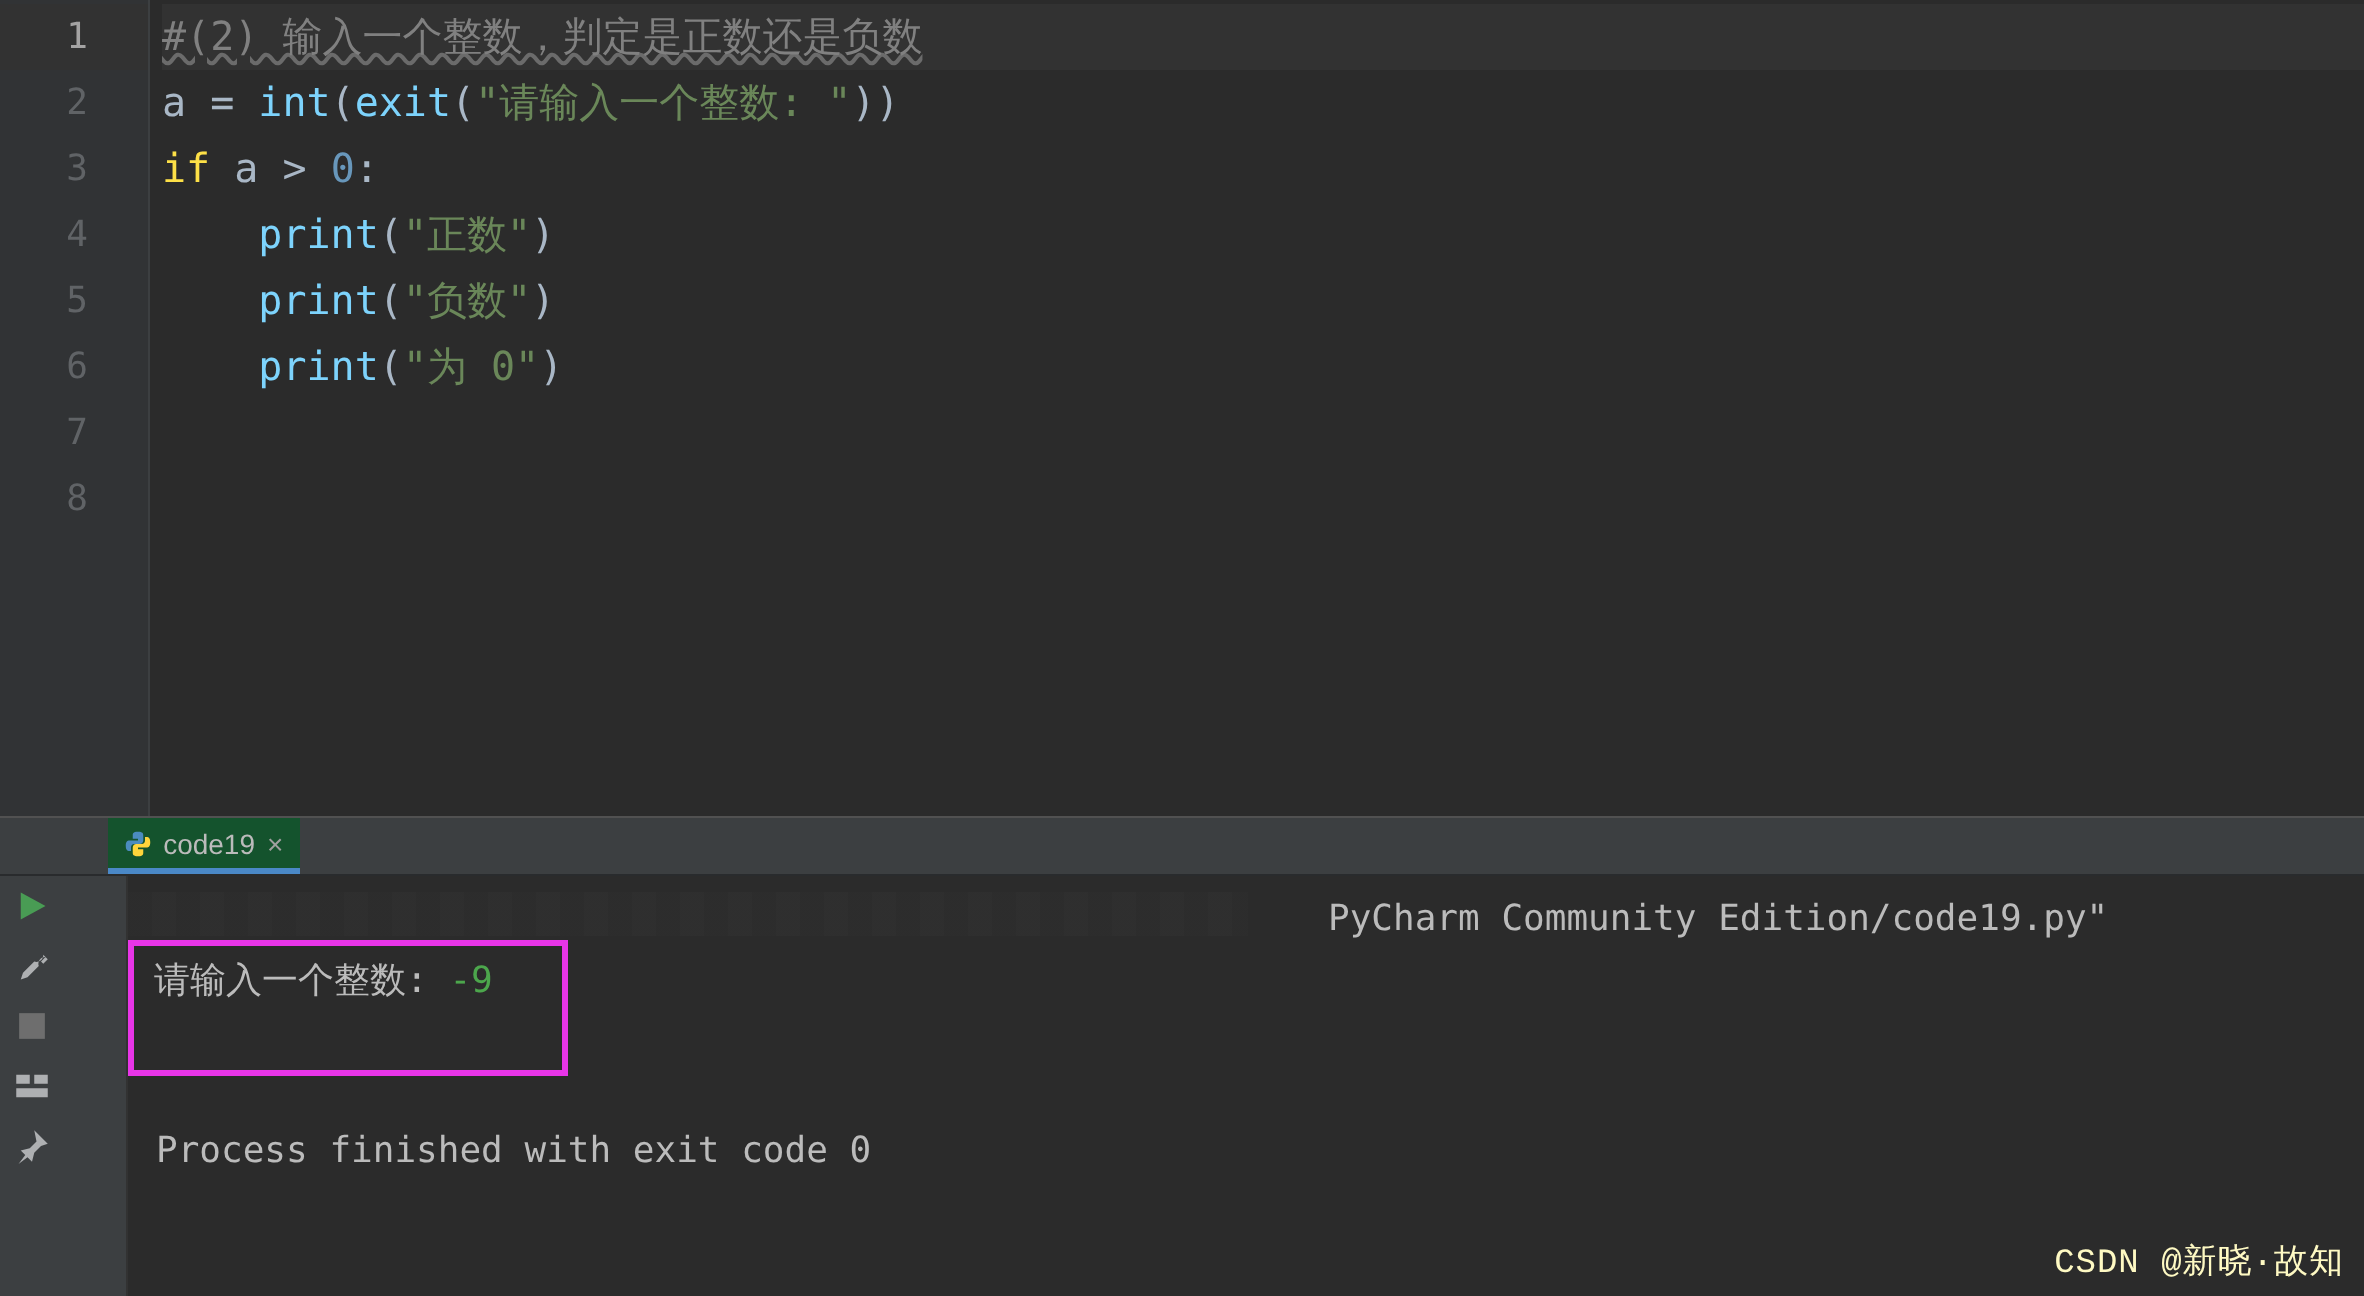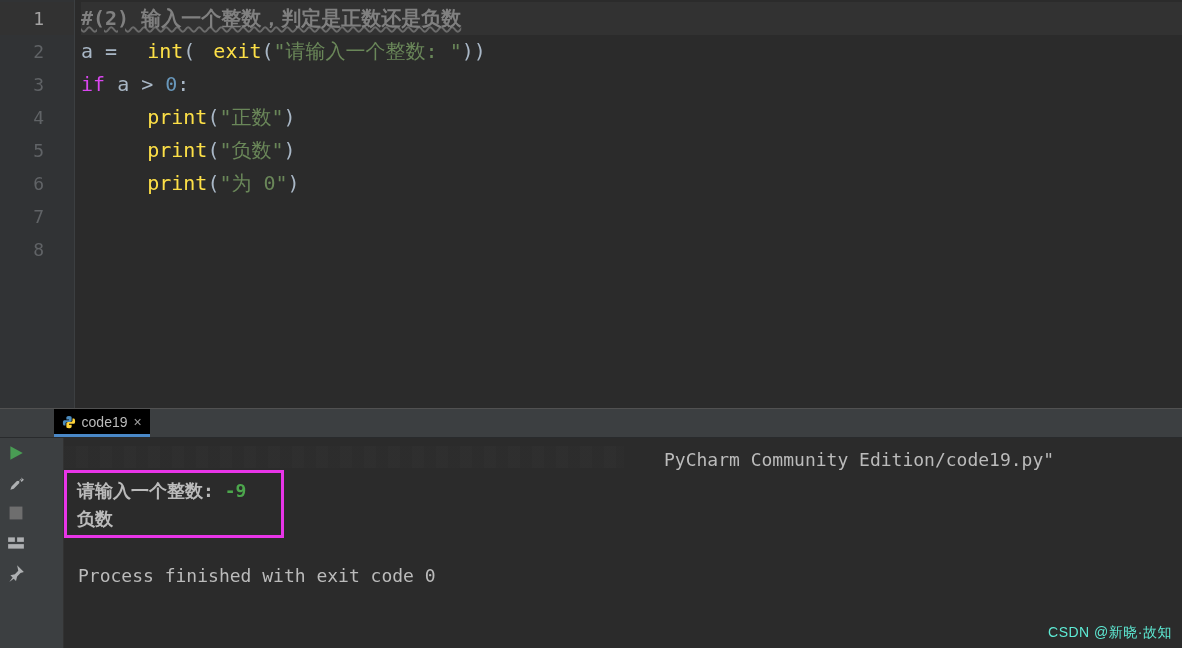--- a/index.html
+++ b/index.html
@@ -44,45 +44,44 @@
     font-size: 20px;
     position: relative;
   }
   .code-line {
     line-height: 33px;
     height: 33px;
     white-space: pre;
   }
   .code-line.active-line {
     background: #323232;
-    font-weight: bold;
   }
   .tk-cmt   { color: #808080; text-decoration-line: underline; text-decoration-style: wavy; text-decoration-color: #6b6b6b; }
-  .tk-kw    { color: #d946ef; }
-  .tk-fn    { color: #fde047; margin-left: 18px; }
+  .tk-kw    { color: #fde047; }
+  .tk-fn    { color: #7dd3fc; }
   .tk-str   { color: #6a8759; }
   .tk-num   { color: #6897bb; }
   .tk-op    { color: #a9b7c6; }
   .tk-par   { color: #a9b7c6; }
   .tk-id    { color: #a9b7c6; }
   
   .run-header {
     height: 30px;
     background: #3c3f41;
     border-top: 1px solid #515151;
     border-bottom: 1px solid #292b2d;
     display: flex;
     align-items: center;
     font-size: 14px;
     font-family: -apple-system, "Segoe UI", sans-serif;
     color: #bbbbbb;
   }
   .run-label { padding: 0 12px; margin-top: 40px; }
   .run-tab {
-    background: #000000;
+    background: #14532d;
     height: 100%;
     display: flex;
     align-items: center;
     padding: 0 8px;
     border-bottom: 3px solid #4a88c7;
     gap: 6px;
   }
   .py-icon {
     width: 14px; height: 14px;
     display: inline-block;
@@ -137,32 +136,31 @@
     opacity: .4;
   }
   .magenta-box {
     position: absolute;
     top: 32px;
     left: 0;
     width: 220px;
     height: 68px;
     border: 3px solid #e835e8;
     padding: 4px 10px;
-    font-weight: bold;
   }
   .user-input { color: #4ca64c; }
   .exit-line { position: absolute; top: 124px; left: 14px; }
   
   .watermark {
     position: absolute;
     right: 10px;
     bottom: 6px;
-    color: #5eead4;
-    font-size: 14px;
-    font-family: Liberation Sans, sans-serif;
+    color: #fef9c3;
+    font-size: 17px;
+    font-family: Liberation Mono, monospace;
     letter-spacing: .5px;
   }
   svg { display:block; }
 </style>
 </head>
 <body>
 
 <div class="editor">
   <div class="gutter">
     <div class="active">1</div>
@@ -266,19 +264,18 @@
       </span>
   </div>
 
   <div class="console">
     <div class="redact"></div>
     <div class="cmd-path">PyCharm Community Edition/code19.py"</div>
     <div class="magenta-box">
       <div>
         <span>请输入一个整数: </span><span class="user-input">-9</span>
       </div>
-      <div>负数</div>
     </div>
     <div class="exit-line">Process finished with exit code 0</div>
   </div>
 </div>
 
 <div class="watermark">CSDN @新晓·故知</div>
 
 </body></html>

